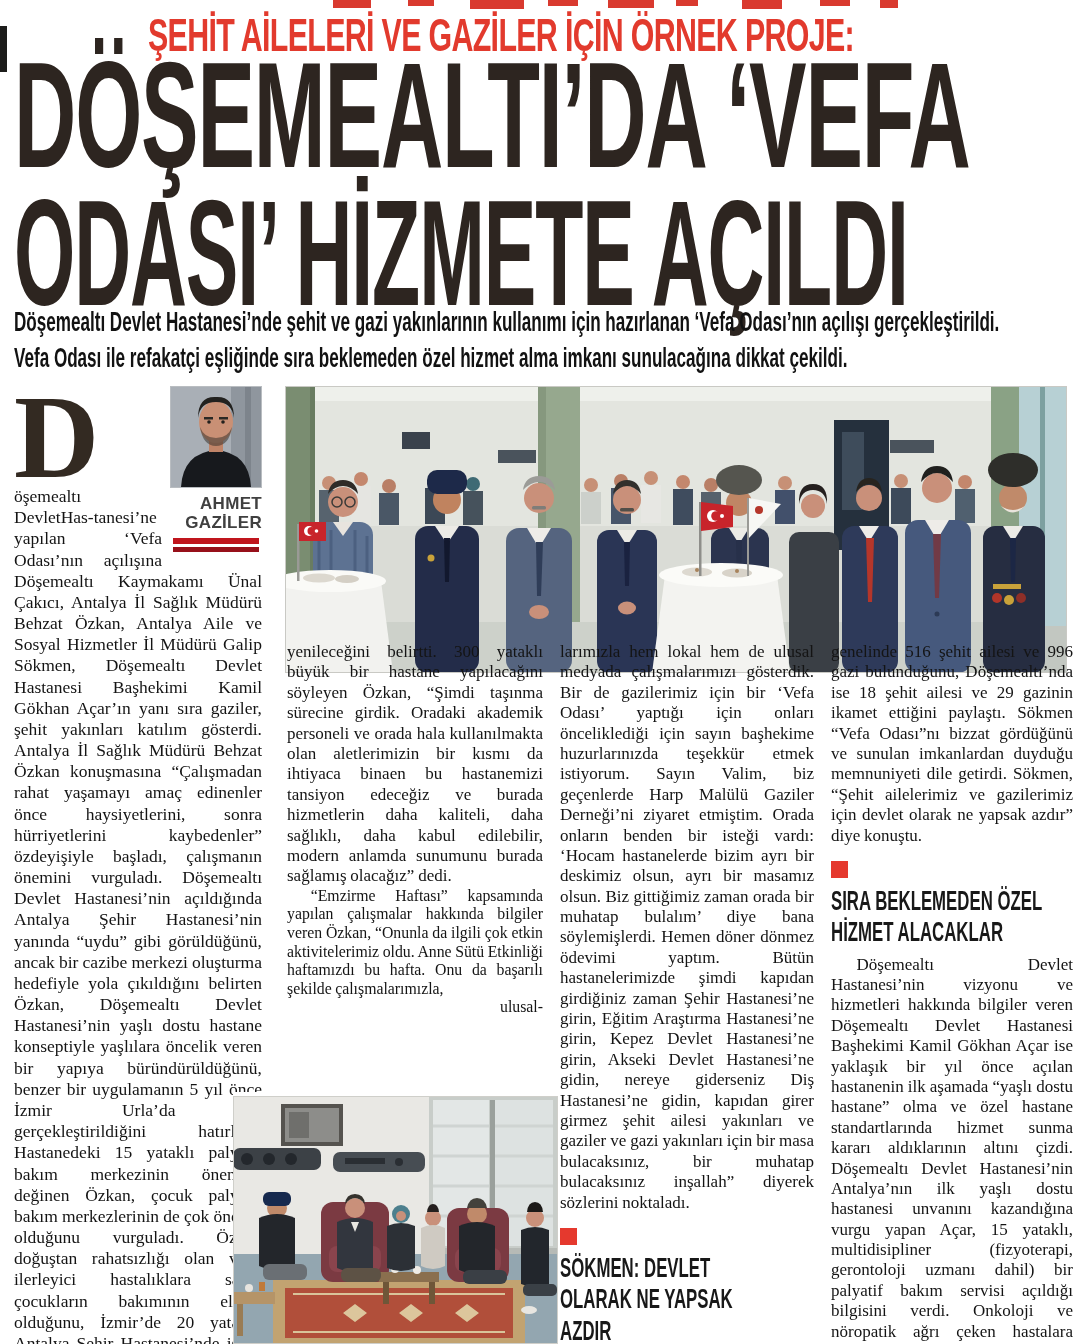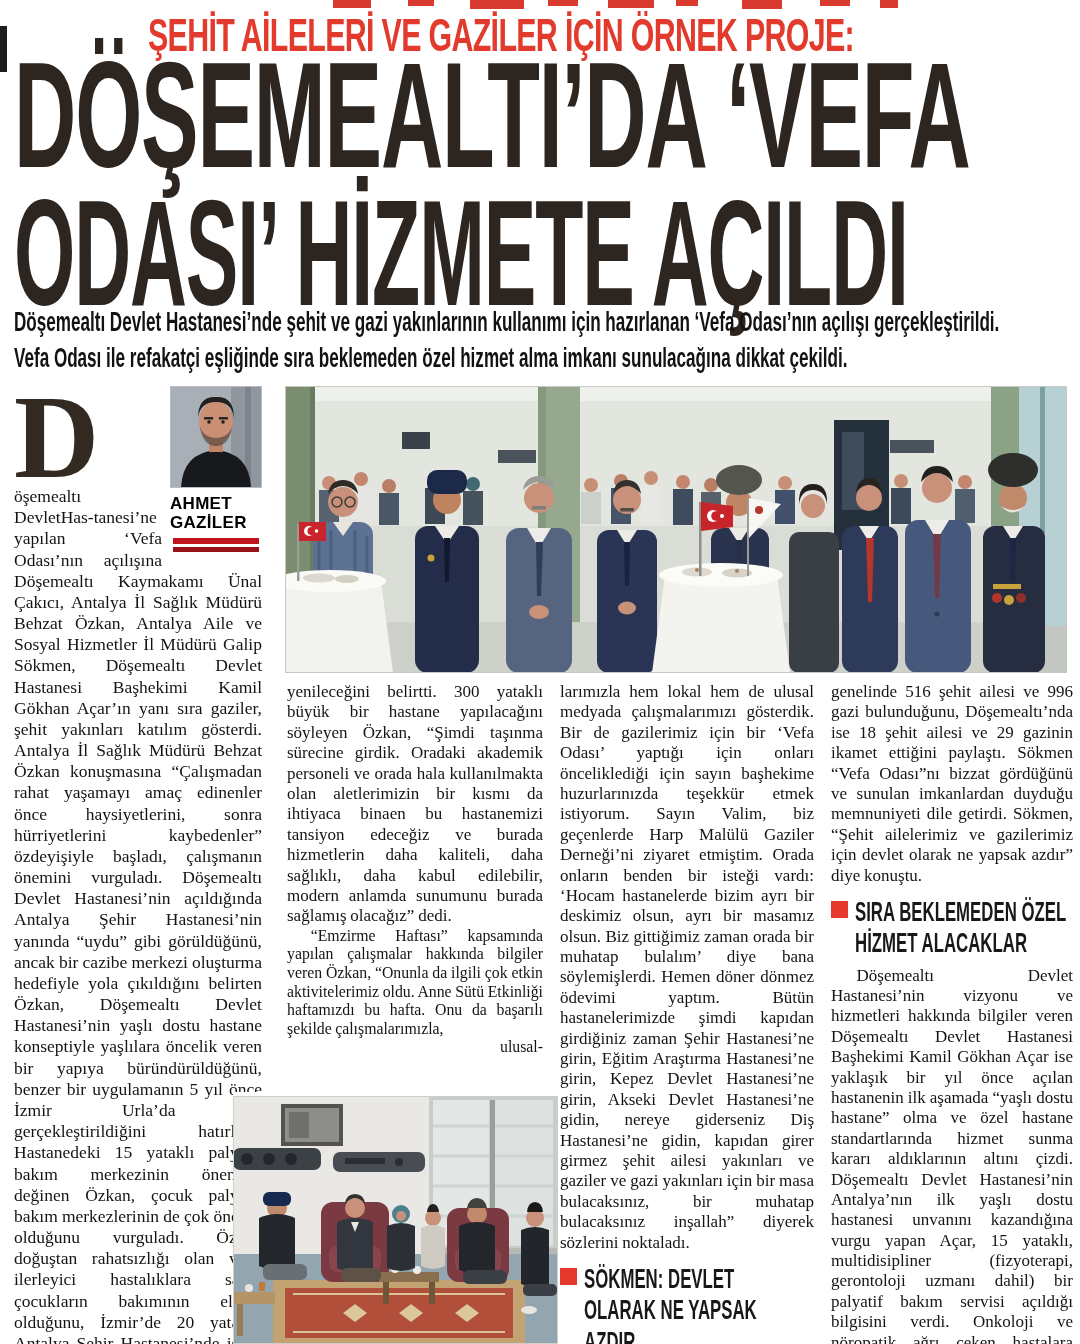--- a/index.html
+++ b/index.html
@@ -15,46 +15,46 @@
   
   .hl{position:absolute;left:14px;white-space:nowrap;font-family:"Liberation Sans",sans-serif;
       font-weight:900;color:#2d2520;font-size:150px;line-height:1;transform-origin:0 0;letter-spacing:-2px;}
   .hl1{top:40px;transform:scaleX(0.575);}
   .hl2{top:178px;transform:scaleX(0.525);}
   
   .sub{position:absolute;left:14px;white-space:nowrap;font-family:"Liberation Sans",sans-serif;
        font-weight:700;font-size:28px;color:#121212;transform:scaleX(0.61);transform-origin:0 0;}
   .sub1{top:306px;} .sub2{top:342px;}
   
-  .col{position:absolute;top:682px;}
+  .col{position:absolute;top:642px;}
   #col1{left:14px;top:386px;width:248px;}
   #col2{left:287px;width:256px;}
   #col3{left:560px;width:254px;}
   #col4{left:831px;width:242px;}
   .para{font-family:"Liberation Serif",serif;font-size:17px;line-height:1.2;
         text-align:justify;color:#141414;margin:0;word-spacing:-0.5px;}
   #col1 .para{font-size:17.5px;line-height:1.21;}
   .indent{text-indent:1.5em;}
   .tight{font-size:15.8px;line-height:1.18;}
   .tail{font-family:"Liberation Serif",serif;font-size:15.8px;text-align:right;color:#141414;}
   
-  .colhead{display:flex;gap:7px;margin:10px 0 7px 0;}
+  .colhead{display:flex;gap:7px;margin:10px 0 7px 0;flex-direction:column;}
   .bullet{flex:none;width:17px;height:17px;background:#e5392e;margin-top:5px;}
   .colhead-text{transform:scaleX(0.6);transform-origin:0 0;
       font-family:"Liberation Sans",sans-serif;font-weight:900;font-size:28px;
       line-height:1.12;color:#181818;}
   .colhead-text div{white-space:nowrap;}
   
   .dropcap{float:left;font-family:"Liberation Serif",serif;font-weight:700;
            font-size:118px;line-height:96px;margin:4px 6px 0 0;color:#332a22;}
   
   .author{float:right;width:92px;margin:0 0 6px 8px;}
   .author svg{display:block;border:1px solid #b9bdc1;}
   .author-name{font-family:"Liberation Sans",sans-serif;font-weight:800;font-size:17px;
-               line-height:1.12;text-align:left;letter-spacing:.3px;color:#000000;margin-top:6px;}
+               line-height:1.12;text-align:right;letter-spacing:.3px;color:#404040;margin-top:6px;}
   .bar{width:86px;margin:0 auto;}
   .b1{height:6px;background:#c0151d;margin-top:6px;}
   .b2{height:5px;background:#97101a;margin-top:3px;}
   
   figure{margin:0;position:absolute;}
   #photo-main{left:285px;top:386px;width:782px;height:287px;}
   #photo-room{left:233px;top:1092px;width:325px;height:252px;z-index:3;background:#fff;padding-top:4px;}
   figure svg{display:block;}
 </style>
 </head>

